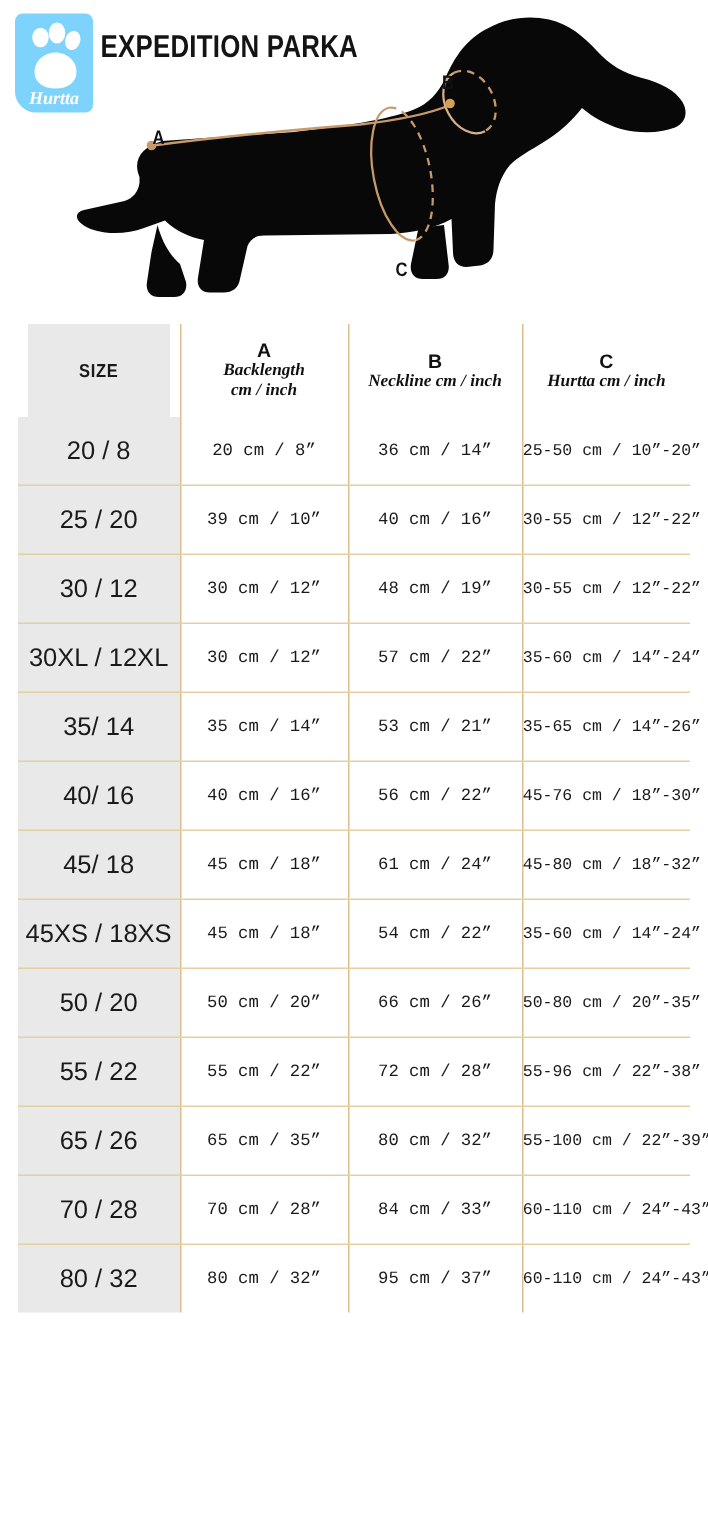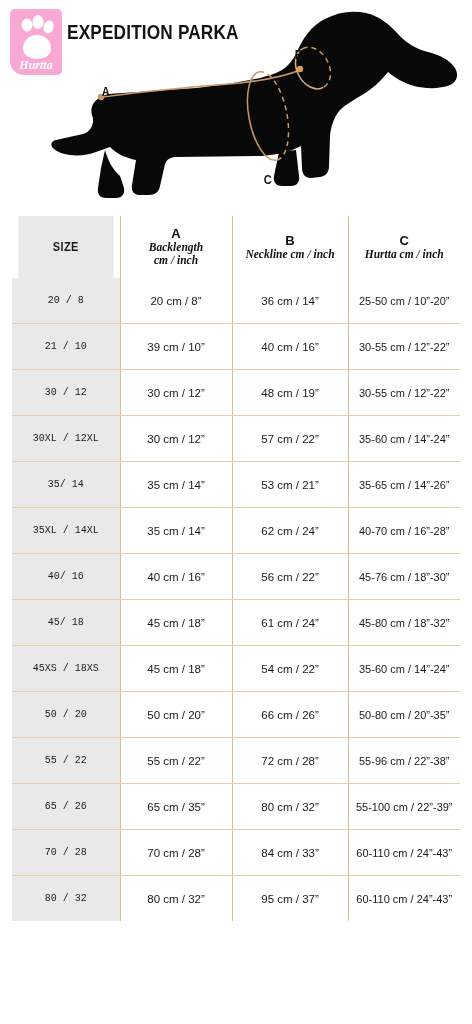--- a/index.html
+++ b/index.html
@@ -23,21 +23,21 @@
     height: 212px;
     background: #ffffff;
   }
 
   .logo-badge {
     position: absolute;
     left: 10px;
     top: 9px;
     width: 52px;
     height: 66px;
-    background: #f9a8d4;
+    background: #7dd3fc;
     border-radius: 5px 5px 5px 14px;
   }
   .logo-badge svg { display: block; }
 
   .hero-title {
     position: absolute;
     left: 67px;
     top: 20px;
     font-family: "Liberation Sans", sans-serif;
     font-weight: bold;
@@ -89,22 +89,22 @@
   .size-table tr > *:last-child { border-right: none; }
   .size-table tr:last-child > * { border-bottom: none; }
 
   col.c-size { width: 108px; }
   col.c-a    { width: 112px; }
   col.c-b    { width: 116px; }
   col.c-c    { width: 112px; }
 
   .cell-size {
     background: #e9e9e9;
-    font-family: Liberation Mono, monospace;
-    font-size: 10px;
+    font-family: Liberation Sans, sans-serif;
+    font-size: 17px;
     color: #1a1a1a;
   }
   thead .cell-size {
     font-family: "Liberation Sans", sans-serif;
     font-weight: bold;
     font-size: 12.5px;
     letter-spacing: 0.5px;
     transform: scaleX(0.88);
   }
 
@@ -124,21 +124,21 @@
     font-family: "Liberation Serif", serif;
     font-style: italic;
     font-weight: bold;
     font-size: 11.5px;
     line-height: 13px;
     color: #111111;
     padding: 0 3px;
   }
 
   .val {
-    font-family: Liberation Sans, sans-serif;
+    font-family: Liberation Mono, monospace;
     font-size: 11.5px;
     color: #1a1a1a;
     white-space: nowrap;
   }
   .val-chest { font-size: 11px; }
 </style>
 </head>
 <body>
 
 <div class="hero">
@@ -240,21 +240,21 @@
     </tr>
   </thead>
   <tbody id="table-body">
       <tr>
         <td class="cell-size">20 / 8</td>
         <td class="val">20 cm / 8”</td>
         <td class="val">36 cm / 14”</td>
         <td class="val val-chest">25-50 cm / 10”-20”</td>
       </tr>
       <tr>
-        <td class="cell-size">21 / 10</td>
+        <td class="cell-size">25 / 20</td>
         <td class="val">39 cm / 10”</td>
         <td class="val">40 cm / 16”</td>
         <td class="val val-chest">30-55 cm / 12”-22”</td>
       </tr>
       <tr>
         <td class="cell-size">30 / 12</td>
         <td class="val">30 cm / 12”</td>
         <td class="val">48 cm / 19”</td>
         <td class="val val-chest">30-55 cm / 12”-22”</td>
       </tr>
@@ -264,26 +264,20 @@
         <td class="val">57 cm / 22”</td>
         <td class="val val-chest">35-60 cm / 14”-24”</td>
       </tr>
       <tr>
         <td class="cell-size">35/ 14</td>
         <td class="val">35 cm / 14”</td>
         <td class="val">53 cm / 21”</td>
         <td class="val val-chest">35-65 cm / 14”-26”</td>
       </tr>
       <tr>
-        <td class="cell-size">35XL / 14XL</td>
-        <td class="val">35 cm / 14”</td>
-        <td class="val">62 cm / 24”</td>
-        <td class="val val-chest">40-70 cm / 16”-28”</td>
-      </tr>
-      <tr>
         <td class="cell-size">40/ 16</td>
         <td class="val">40 cm / 16”</td>
         <td class="val">56 cm / 22”</td>
         <td class="val val-chest">45-76 cm / 18”-30”</td>
       </tr>
       <tr>
         <td class="cell-size">45/ 18</td>
         <td class="val">45 cm / 18”</td>
         <td class="val">61 cm / 24”</td>
         <td class="val val-chest">45-80 cm / 18”-32”</td>

